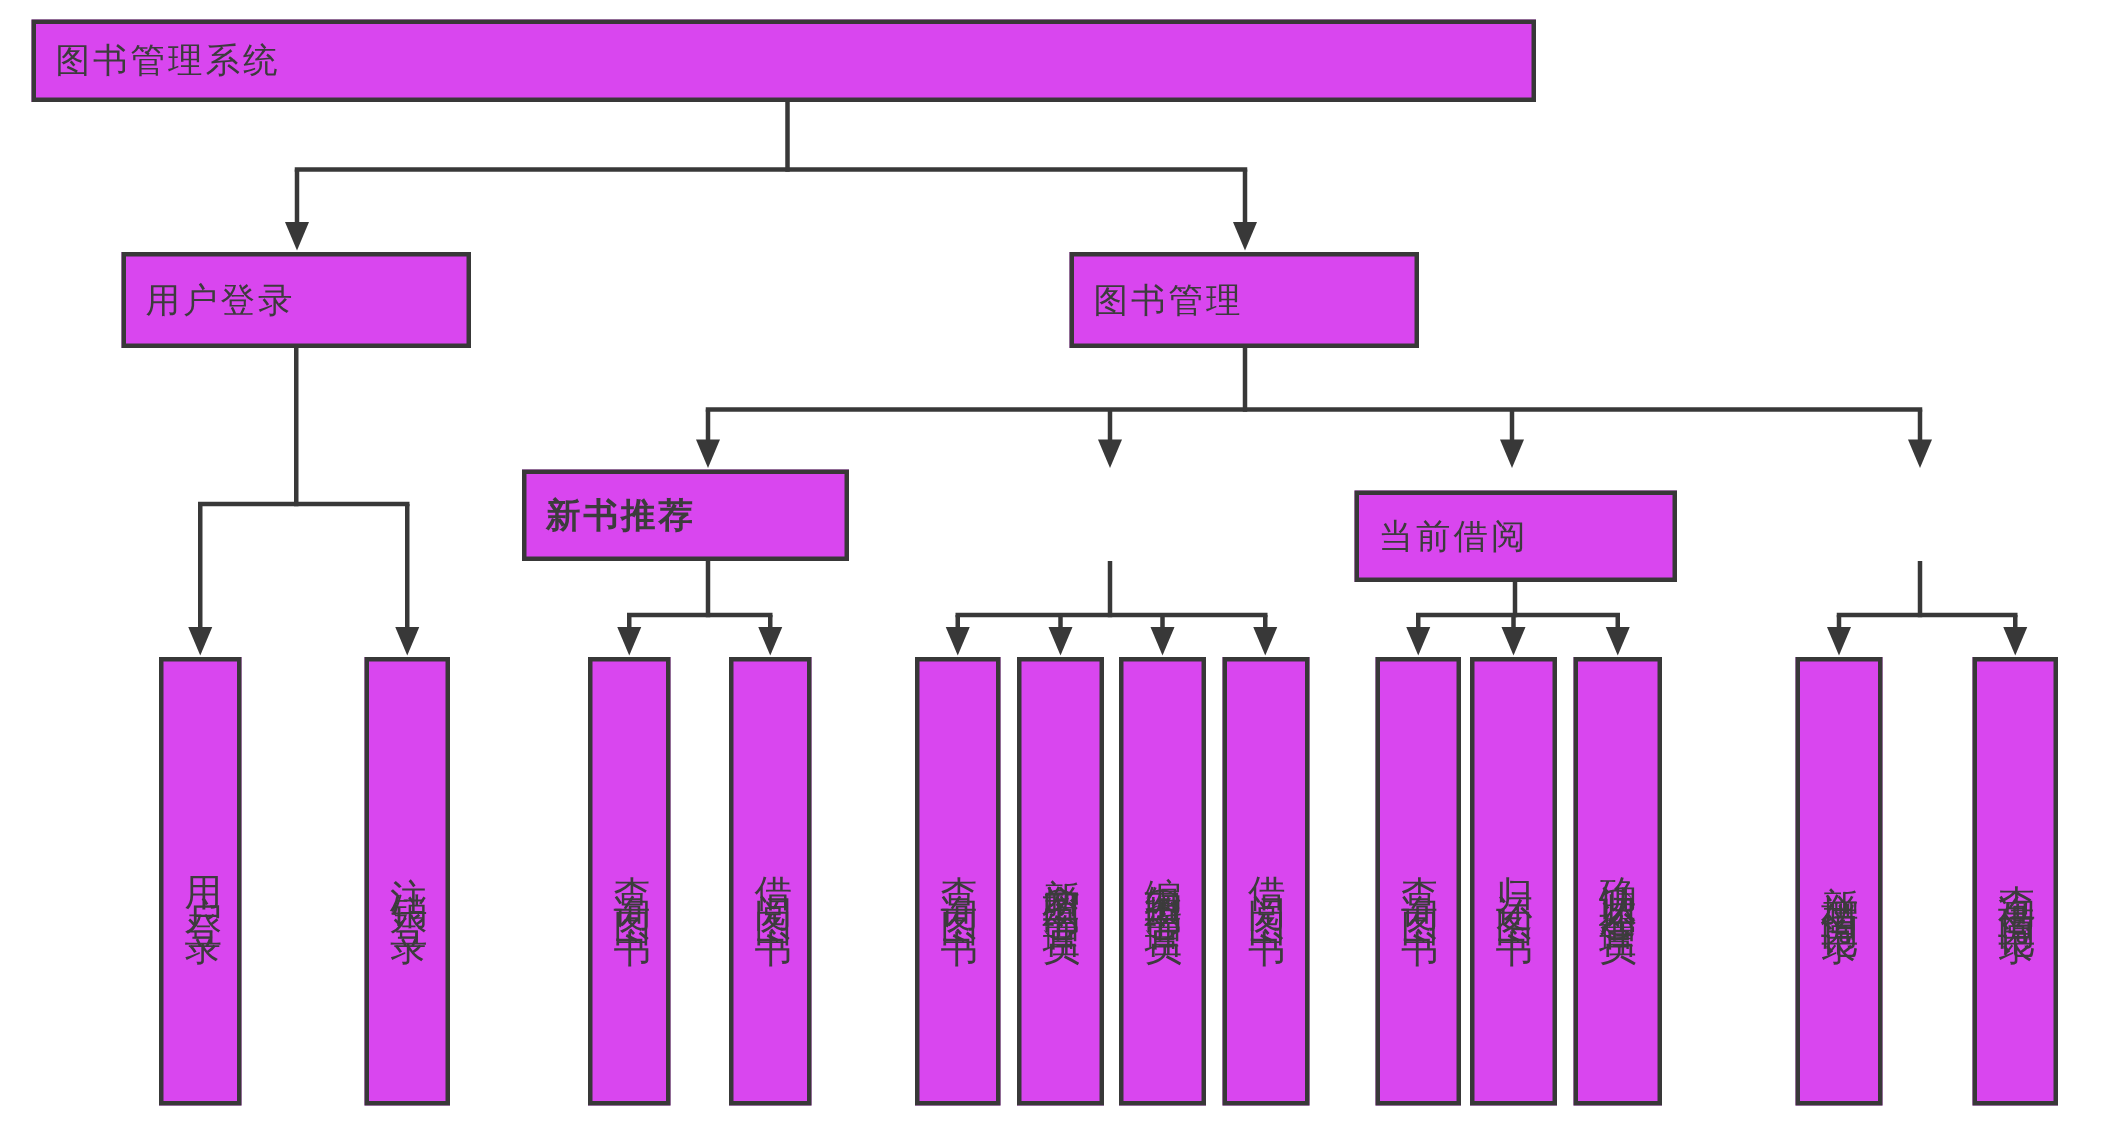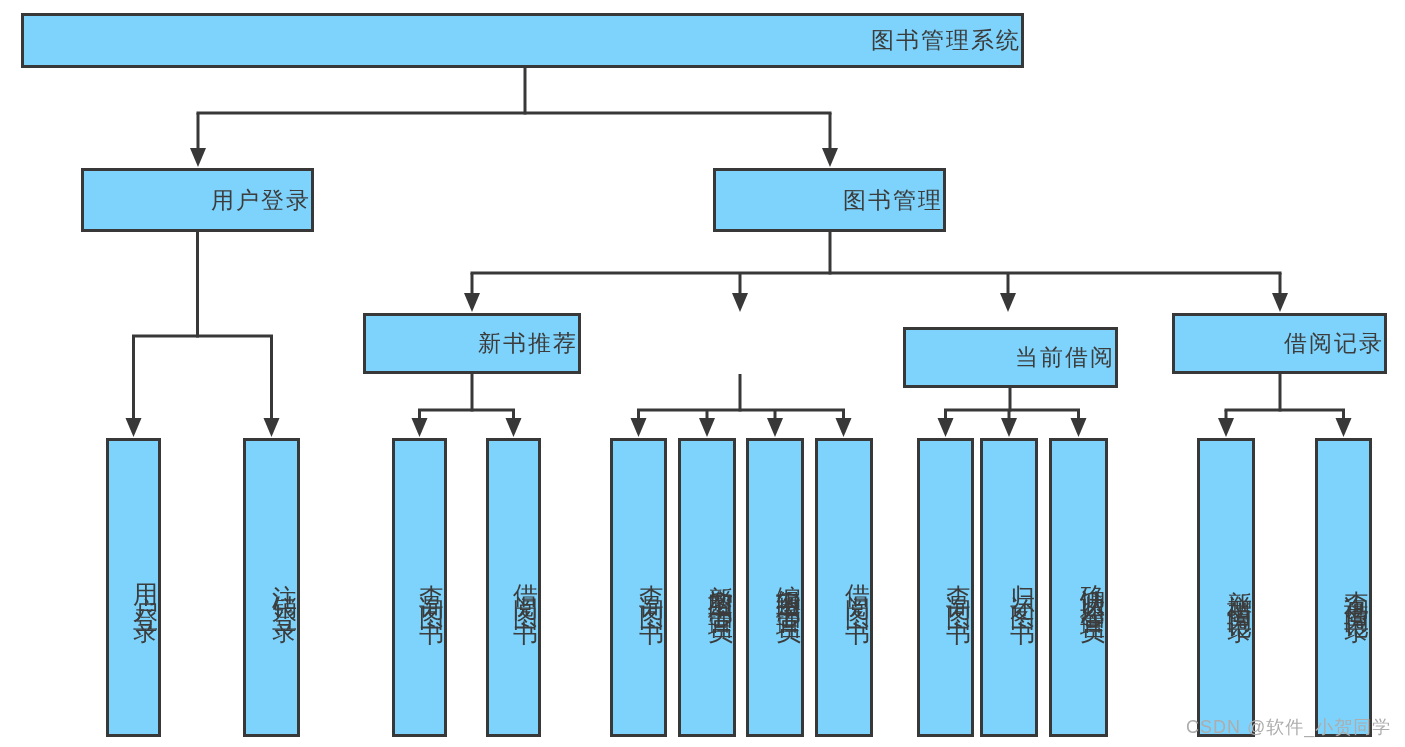--- a/index.html
+++ b/index.html
@@ -24,46 +24,47 @@
     position:absolute;
     left:0;top:0;
     pointer-events:none;
   }
   .connector line{stroke:var(--line);stroke-width:3;}
   .connector polygon{fill:var(--line);stroke:none;}
   .node{
     position:absolute;
     box-sizing:border-box;
     border:3px solid var(--line);
-    background:#7dd3fc;
+    background:#d946ef;
     display:flex;
     align-items:center;
-    justify-content:flex-end;
+    justify-content:flex-start;
     color:var(--text);
+    padding-left:13px;
   }
   .h-label{
     font-size:23px;
     letter-spacing:2px;
     white-space:nowrap;
   }
   .leaf .v-label{
     writing-mode:vertical-rl;
     text-orientation:mixed;
     font-size:25px;
     line-height:1;
     white-space:nowrap;
   }
   .sp4{letter-spacing:12px;}
   .sp6{letter-spacing:6px;}
   .sp9{letter-spacing:5px;}
   
   #root-box{left:21px;top:13px;width:1003px;height:55px;}
   #n-user-login{left:81px;top:168px;width:233px;height:64px;}
   #n-book-mgmt{left:713px;top:168px;width:233px;height:64px;}
-  #n-new-rec{left:363px;top:313px;width:218px;height:61px;}
+  #n-new-rec{left:348px;top:313px;width:218px;height:61px;font-weight:bold;}
   #n-book-borrow{left:633px;top:313px;width:215px;height:61px;}
   #n-cur-borrow{left:903px;top:327px;width:215px;height:61px;}
   #n-borrow-rec{left:1172px;top:313px;width:215px;height:61px;}
   .leaf{top:438px;height:299px;}
   #l-ul-1{left:106px;width:55px;}
   #l-ul-2{left:243px;width:57px;}
   #l-nr-1{left:392px;width:55px;}
   #l-nr-2{left:486px;width:55px;}
   #l-bb-1{left:610px;width:57px;}
   #l-bb-2{left:678px;width:58px;}
@@ -161,23 +162,20 @@
   <div class="node" id="n-book-mgmt">
     <span class="h-label">图书管理</span>
   </div>
 
   <div class="node" id="n-new-rec">
     <span class="h-label">新书推荐</span>
   </div>
   <div class="node" id="n-cur-borrow">
     <span class="h-label">当前借阅</span>
   </div>
-  <div class="node" id="n-borrow-rec">
-    <span class="h-label">借阅记录</span>
-  </div>
 
   <div class="node leaf" id="l-ul-1">
     <span class="v-label sp4">用户登录</span>
   </div>
   <div class="node leaf" id="l-ul-2">
     <span class="v-label sp4">注销登录</span>
   </div>
 
   <div class="node leaf" id="l-nr-1">
     <span class="v-label sp4">查询图书</span>
@@ -209,15 +207,14 @@
     <span class="v-label sp9">确认归还（管理员）</span>
   </div>
 
   <div class="node leaf" id="l-br-1">
     <span class="v-label sp6">新增借阅记录</span>
   </div>
   <div class="node leaf" id="l-br-2">
     <span class="v-label sp6">查询借阅记录</span>
   </div>
 
-  <div class="watermark">CSDN @软件_小贺同学</div>
 
 </div>
 
 </body></html>

